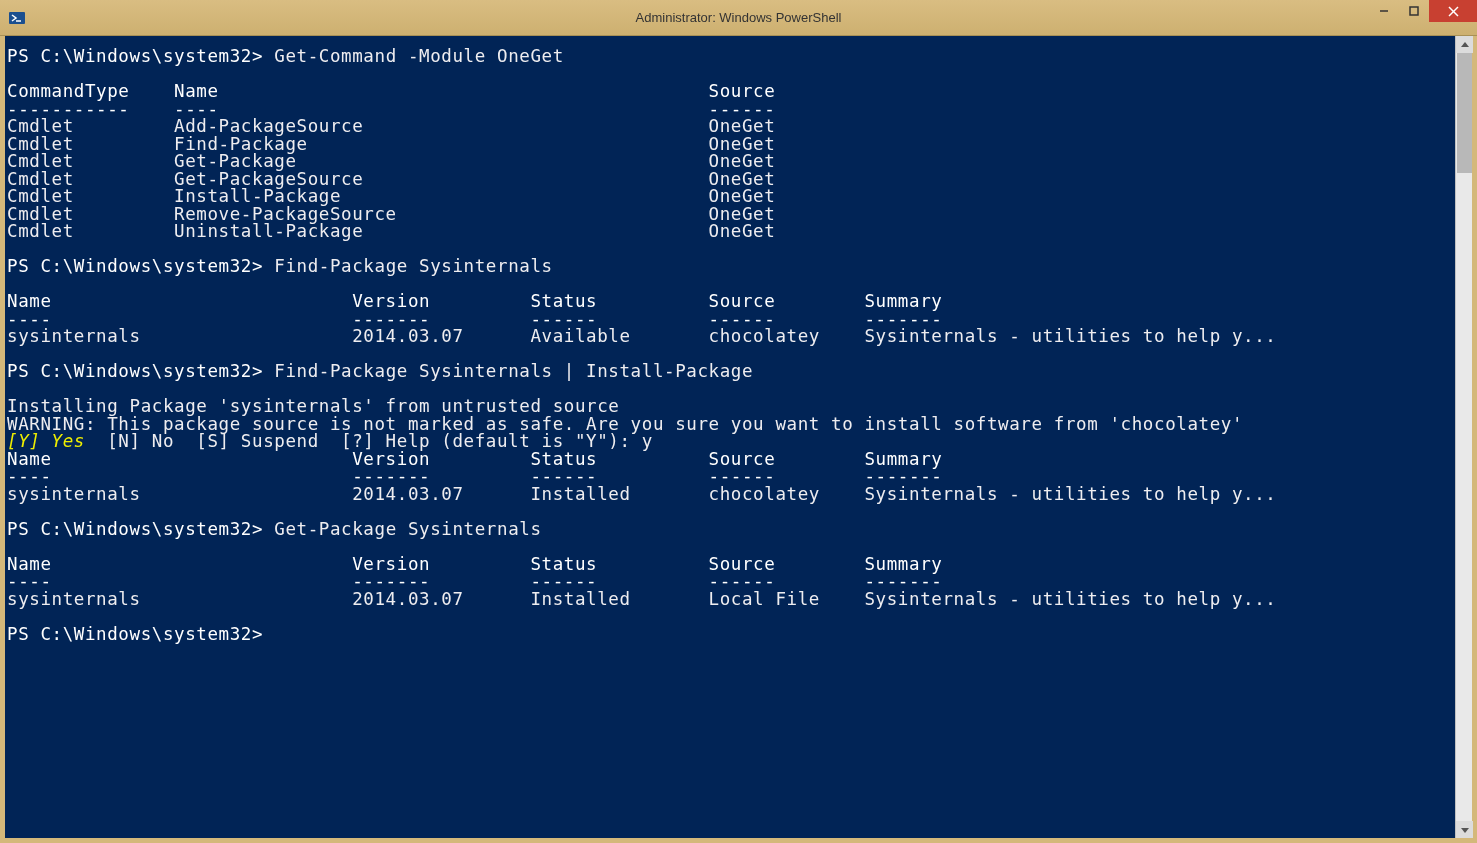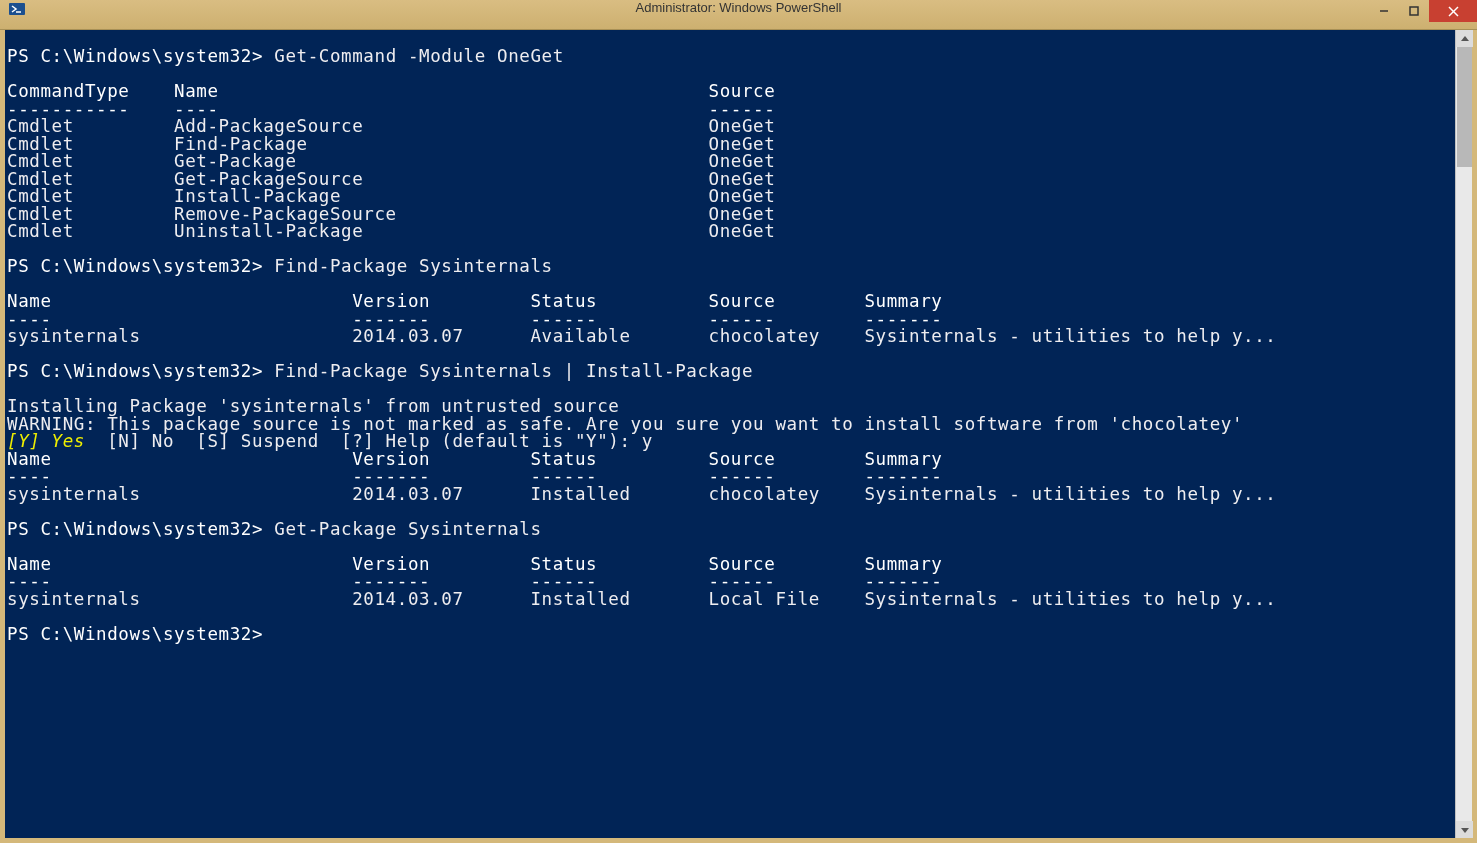--- a/index.html
+++ b/index.html
@@ -6,23 +6,24 @@
     body {
       width: 1477px;
       height: 843px;
       background: #d4b87a;
       font-family: Consolas, 'Lucida Console', monospace;
       overflow: hidden;
       display: flex;
       flex-direction: column;
     }
     .titlebar {
-      height: 30px;
+      height: 36px;
       background: linear-gradient(#d9bd82, #cdb070);
       display: flex;
+      align-items: center;
       position: relative;
       border-bottom: 1px solid #a89056;
     }
     .titlebar-icon {
       width: 18px;
       height: 18px;
       margin-left: 8px;
       display: flex;
       align-items: center;
       justify-content: center;
@@ -66,21 +67,21 @@
       border-top: none;
     }
     .console {
       flex: 1;
       background: #012456;
       color: #eeedf0;
       white-space: pre;
       font-size: 17.5px;
       line-height: 17.5px;
       letter-spacing: 0.6px;
-      padding: 18px 0 0 2px;
+      padding: 12px 0 0 2px;
       overflow: hidden;
     }
     .scrollbar {
       width: 17px;
       background: #e9e9e9;
       border-left: 1px solid #c0c0c0;
       position: relative;
     }
     .scroll-btn {
       width: 17px;

